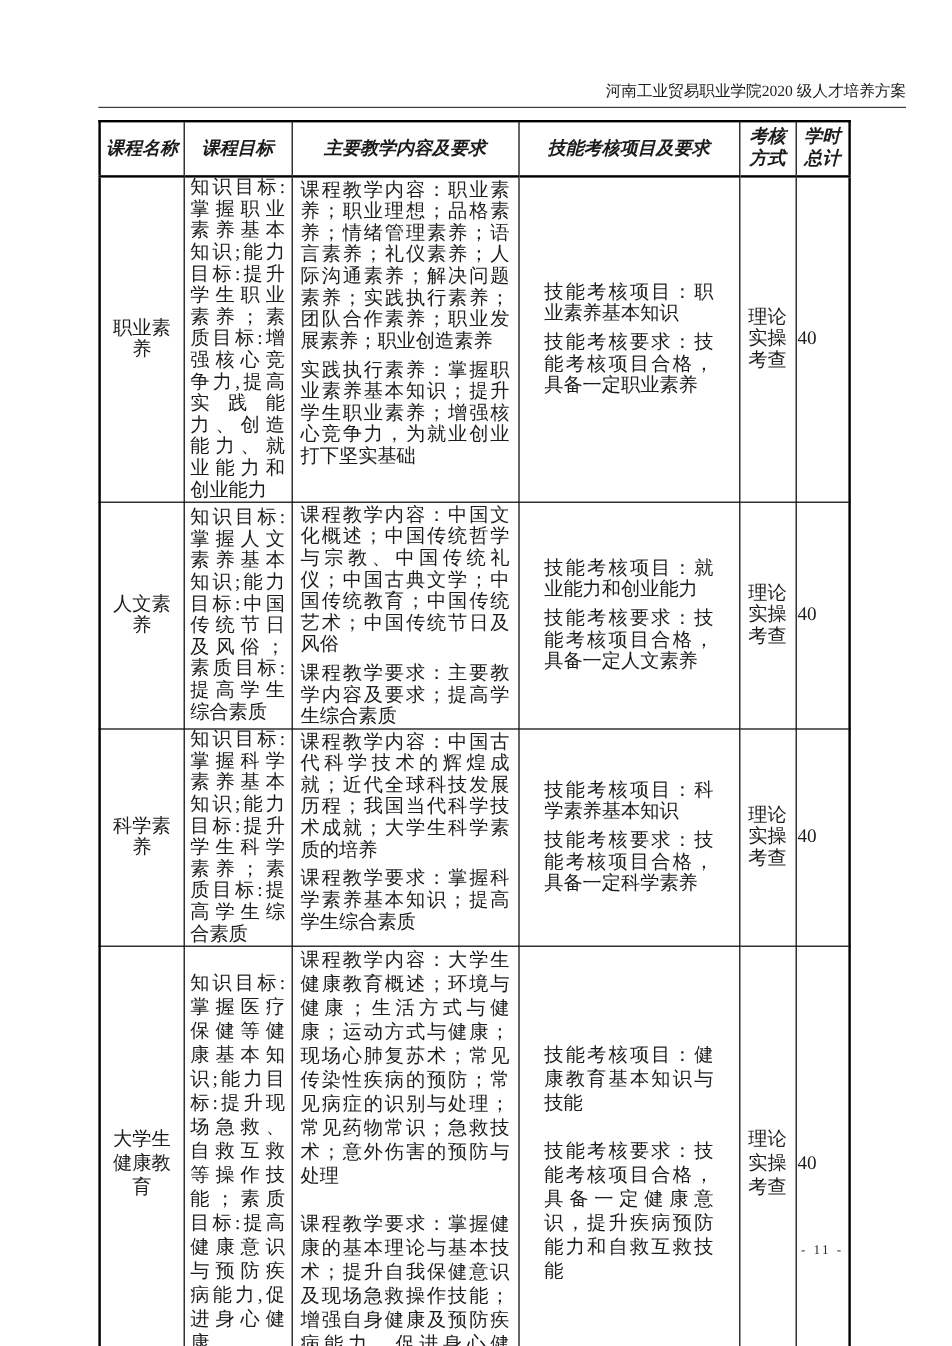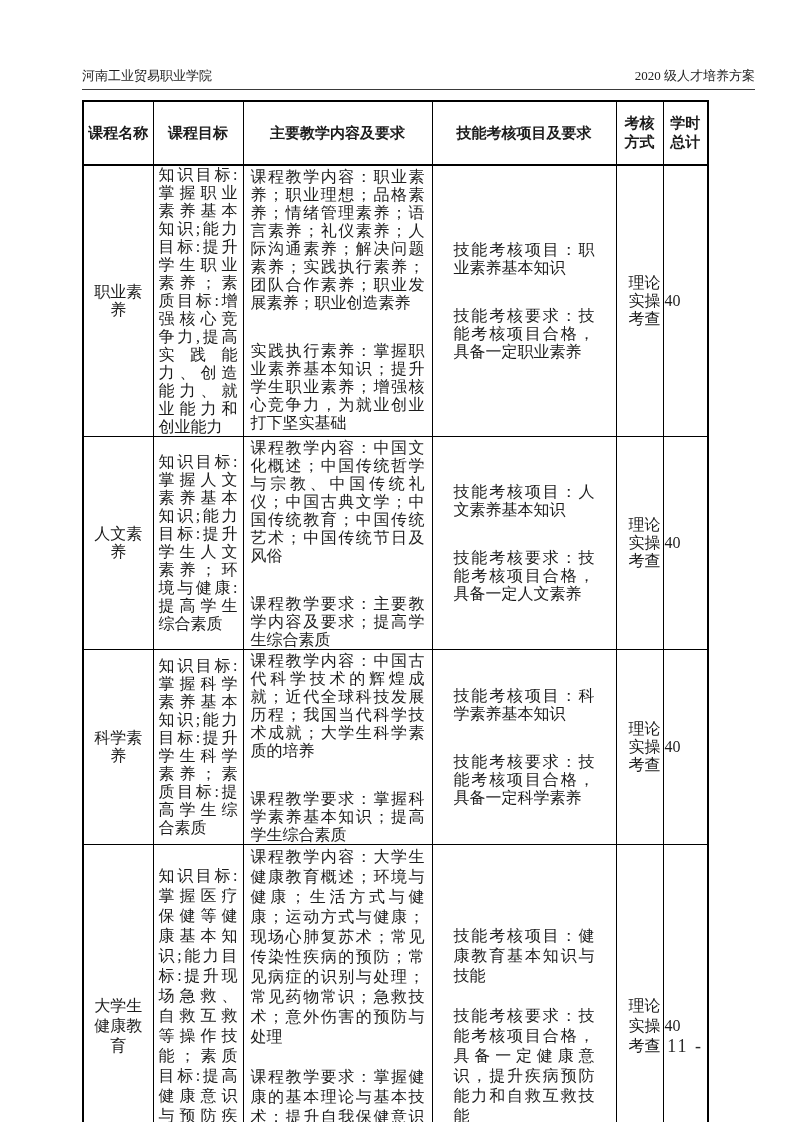--- a/index.html
+++ b/index.html
@@ -11,41 +11,41 @@
     font-family: "Liberation Serif", "DejaVu Serif", serif;
     color: #1c1c1c;
     overflow: hidden;
   }
   .doc-header {
     position: absolute;
     left: 82px;
     top: 67px;
     width: 673px;
     display: flex;
-    justify-content: space-between;
+    justify-content: flex-end;
     align-items: flex-end;
     font-size: 13px;
     line-height: 18px;
     padding-bottom: 4px;
     border-bottom: 1px solid #3a3a3a;
   }
   table.course-table {
     position: absolute;
     left: 82px;
     top: 100px;
     width: 625px;
     border-collapse: collapse;
     table-layout: fixed;
     border: 2px solid #000;
   }
   .course-table th, .course-table td {
     border: 1px solid #000;
     overflow: hidden;
   }
-  .course-table thead tr { height: 64px; }
+  .course-table thead tr { height: 46px; font-style: italic; }
   .course-table th {
     font-size: 15px;
     font-weight: bold;
     text-align: center;
     vertical-align: middle;
     line-height: 19px;
     white-space: pre-line;
     padding: 0 2px;
     border-bottom: 2px solid #000;
   }
@@ -75,37 +75,37 @@
     text-justify: inter-character;
     padding: 2px 7px 0 7px;
   }
   td.c-assess {
     vertical-align: middle;
     text-align: justify;
     text-justify: inter-character;
     padding: 0 21px;
   }
   td.c-method {
-    text-align: right;
+    text-align: center;
     vertical-align: middle;
     white-space: pre-line;
     padding: 0 2px;
   }
   td.c-hours {
     text-align: left;
     vertical-align: middle;
   }
   .para { margin: 0; }
-  .para.gap { margin-top: 30px; }
+  .para.gap { margin-top: 6px; }
   tr.r3 .para.gap { margin-top: 20px; }
   .page-number {
     position: absolute;
     top: 1036px;
     right: 90px;
-    font-size: 18px;
+    font-size: 11px;
     letter-spacing: 2px;
     color: #2a2a2a;
   }
 </style>
 </head>
 <body>
 
 <div class="page">
 
   <div class="doc-header">
@@ -146,27 +146,27 @@
           <div class="para">技能考核项目：职业素养基本知识</div>
           <div class="para gap">技能考核要求：技能考核项目合格，具备一定职业素养</div>
         </td>
         <td class="c-method">理论
 实操
 考查</td>
         <td class="c-hours">40</td>
       </tr>
       <tr class="r1">
         <td class="c-name">人文素养</td>
-        <td class="c-obj">知识目标:掌握人文素养基本知识;能力目标:提升学生人文素养；环境与健康:提高学生综合素质</td>
+        <td class="c-obj">知识目标:掌握人文素养基本知识;能力目标:中国传统节日及风俗；素质目标:提高学生综合素质</td>
         <td class="c-content">
           <div class="para">课程教学内容：中国文化概述；中国传统哲学与宗教、中国传统礼仪；中国古典文学；中国传统教育；中国传统艺术；中国传统节日及风俗</div>
           <div class="para gap">课程教学要求：主要教学内容及要求；提高学生综合素质</div>
         </td>
         <td class="c-assess">
-          <div class="para">技能考核项目：人文素养基本知识</div>
+          <div class="para">技能考核项目：就业能力和创业能力</div>
           <div class="para gap">技能考核要求：技能考核项目合格，具备一定人文素养</div>
         </td>
         <td class="c-method">理论
 实操
 考查</td>
         <td class="c-hours">40</td>
       </tr>
       <tr class="r2">
         <td class="c-name">科学素养</td>
         <td class="c-obj">知识目标:掌握科学素养基本知识;能力目标:提升学生科学素养；素质目标:提高学生综合素质</td>

